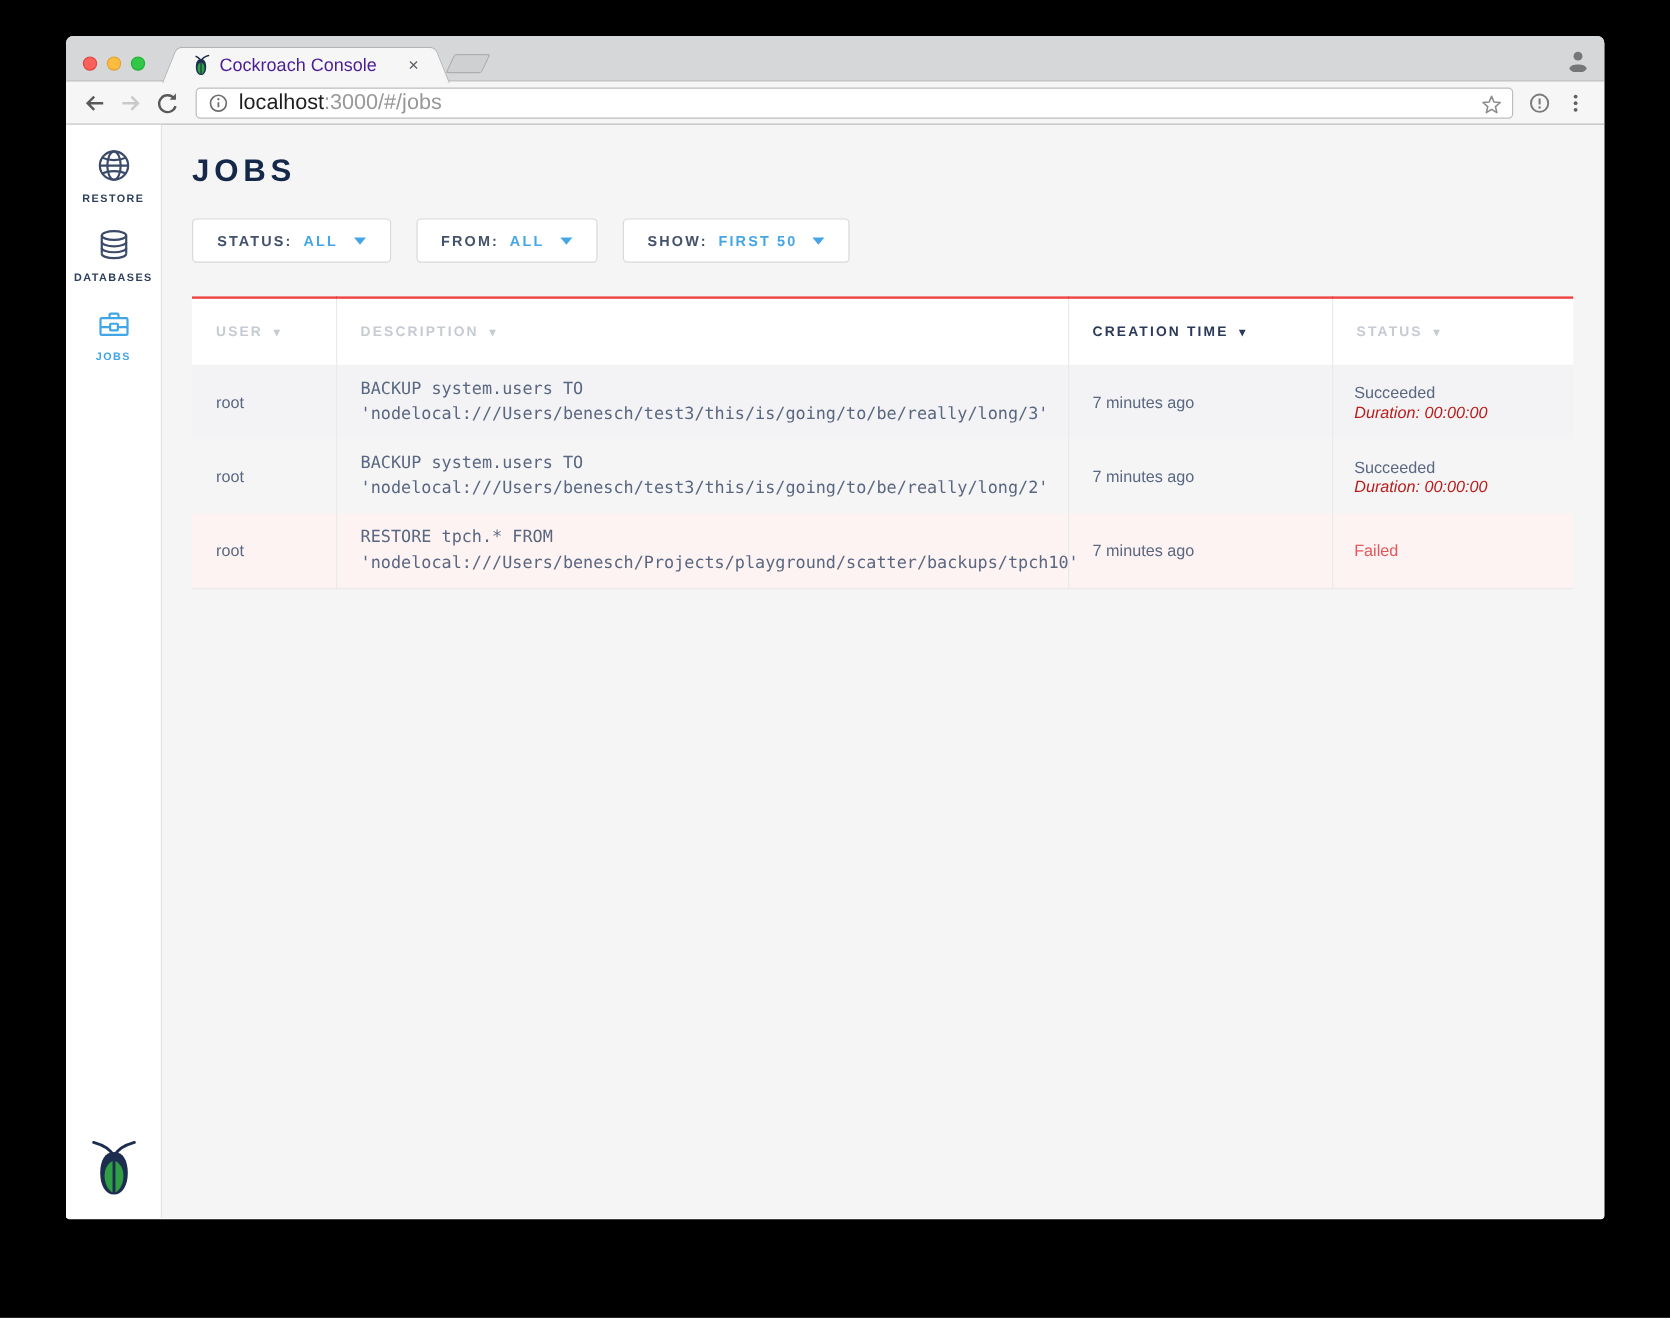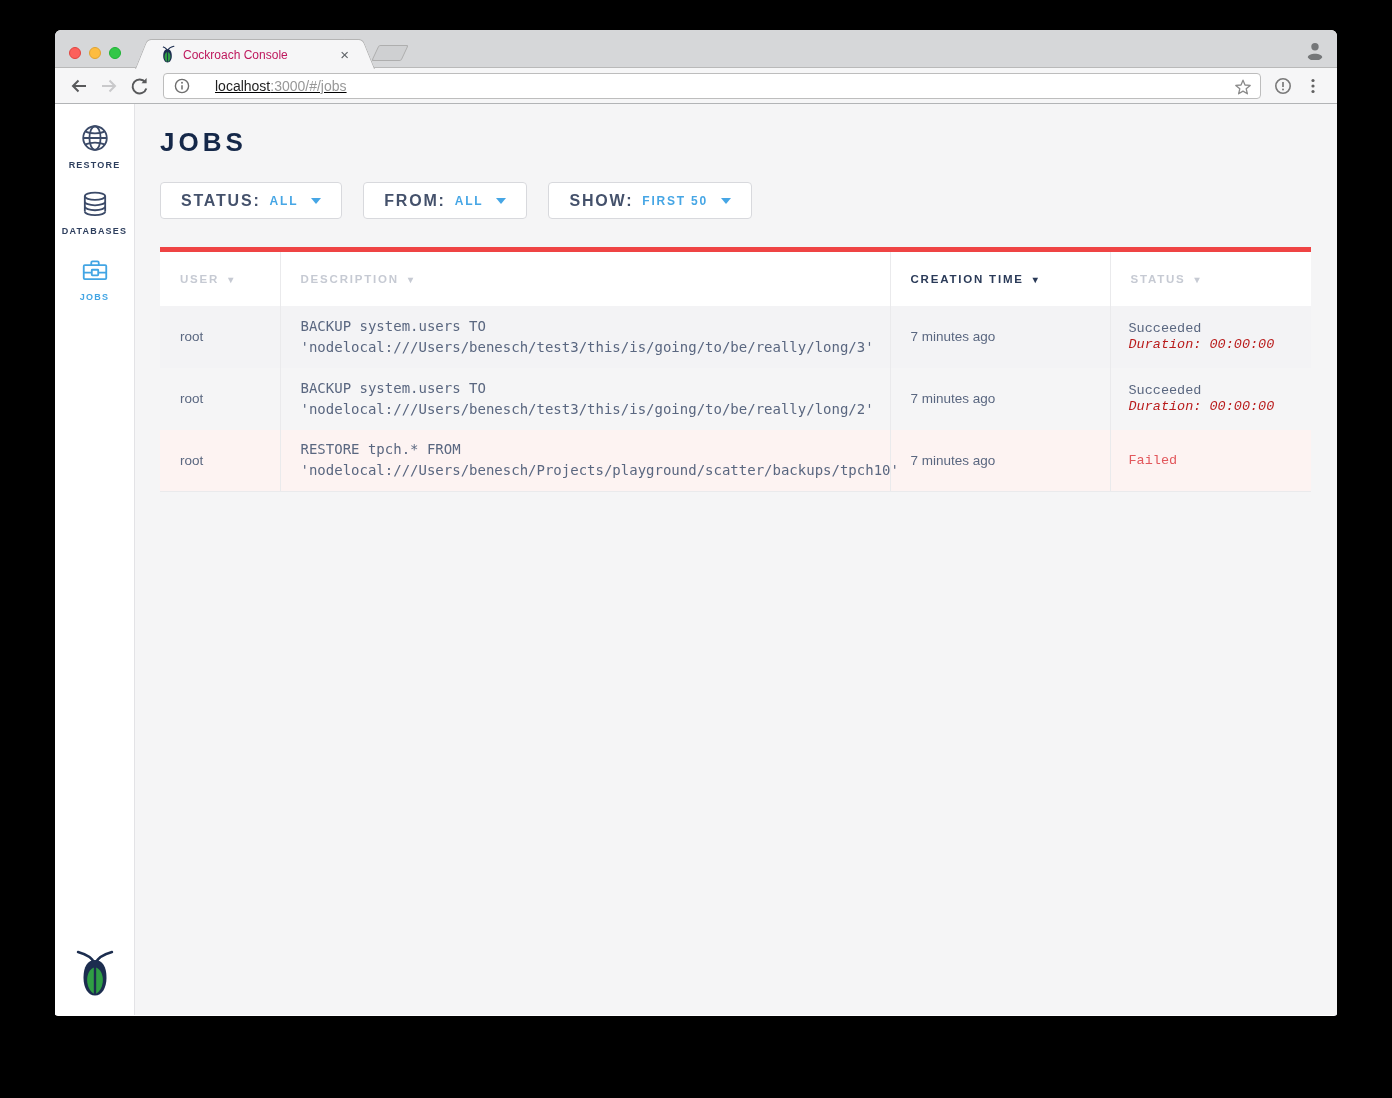--- a/index.html
+++ b/index.html
@@ -15,69 +15,69 @@
   .traffic.red    { left:14px; background:#fc605c; border:0.5px solid #e1443f; }
   .traffic.yellow { left:34px; background:#fdbc40; border:0.5px solid #e0a331; }
   .traffic.green  { left:54px; background:#33c748; border:0.5px solid #1eb335; }
 
   .tab { position:absolute; left:95px; top:9px; height:30px; width:210px; background:#f6f6f7;
          border-top:1px solid #b4b4b4; z-index:2; display:flex; align-items:center; padding:0 8px 0 10px; }
   .tab::before, .tab::after { content:""; position:absolute; top:-1px; bottom:0; width:18px; background:#f6f6f7; }
   .tab::before { left:-9px; transform:skewX(-22deg); border-left:1px solid #b4b4b4; border-top:1px solid #b4b4b4; border-top-left-radius:5px; }
   .tab::after  { right:-9px; transform:skewX(22deg); border-right:1px solid #b4b4b4; border-top:1px solid #b4b4b4; border-top-right-radius:5px; }
   .tab .favicon { width:15px; height:19px; margin-right:8px; flex:0 0 auto; }
-  .tab-title { font-size:12px; color:#be185d; flex:1; white-space:nowrap; overflow:hidden; }
+  .tab-title { font-size:15px; color:#4c1d95; flex:1; white-space:nowrap; overflow:hidden; }
   .tab-close { font-size:15px; color:#5f6368; line-height:1; padding:1px 3px; cursor:default; }
 
   .newtab { position:absolute; left:320px; top:15px; width:30px; height:16px; background:#cfd0d2;
             border:1px solid #aeaeae; transform:skewX(-25deg); border-radius:2px; }
 
   .profile-btn { position:absolute; right:12px; top:10px; width:20px; height:20px; }
 
   
   .toolbar { position:relative; height:36px; background:#f6f6f7; border-bottom:1px solid #b2b4b6;
              display:flex; align-items:center; padding:0 12px; }
   .navbtn { width:24px; height:24px; margin-right:6px; display:flex; align-items:center; justify-content:center; }
   .omnibox { position:relative; flex:1; height:26px; background:#fff; border:1px solid #bdbdbd; border-radius:4px;
              margin:0 10px 0 6px; display:flex; align-items:center; padding:0 30px 0 10px; }
-  .omnibox .url { font-size:14px; margin-left:25px; white-space:nowrap;text-decoration:underline; }
+  .omnibox .url { font-size:18px; margin-left:9px; white-space:nowrap; }
   .url-host { color:#1f1f1f; }
   .url-rest { color:#989898; }
   .star { position:absolute; right:8px; top:4px; }
 
   
   .content { position:relative; height:911px; background:#f5f5f6; display:flex; }
 
   .sidebar { width:80px; background:#fff; border-right:1px solid #e3e3e6; position:relative; flex:0 0 auto; }
   .nav-item { width:100%; padding-top:19px; display:flex; flex-direction:column; align-items:center; cursor:pointer; }
   .nav-item .nav-label { margin-top:7px; font-size:9px; font-weight:700; letter-spacing:1.2px; color:#2e3f5e; }
   .nav-item.active .nav-label { color:#42a5e4; }
   .side-logo { position:absolute; bottom:16px; left:50%; transform:translateX(-50%); }
 
   .main { flex:1; padding:23px 26px 0 25px; }
   .page-title { font-size:26px; font-weight:700; letter-spacing:4px; color:#152849; }
 
   .filters { display:flex; margin-top:24px; gap:21px; }
   .filter-btn { height:37px; background:#fff; border:1px solid #d8d9dd; border-radius:4px;
                 display:flex; align-items:center; padding:0 20px; cursor:pointer; }
-  .filter-label { font-size:16px; font-weight:700; letter-spacing:1.8px; color:#44516b; }
+  .filter-label { font-size:12px; font-weight:700; letter-spacing:1.8px; color:#44516b; }
   .filter-value { font-size:12px; font-weight:700; letter-spacing:1.8px; color:#46a6e5; margin-left:9px; }
   .caret { width:0; height:0; border-left:5px solid transparent; border-right:5px solid transparent;
            border-top:6px solid #46a6e5; margin-left:13px; }
 
-  table.jobs { margin-top:28px; width:100%; border-collapse:collapse; table-layout:fixed; border-top:5px solid #ef4444; }
+  table.jobs { margin-top:28px; width:100%; border-collapse:collapse; table-layout:fixed; border-top:2px solid #ef4444; }
   col.c-user { width:120px; } col.c-desc { width:610px; } col.c-time { width:220px; } col.c-status { width:auto; }
   th { height:56px; background:#fff; text-align:left; vertical-align:middle; padding:0 10px 0 20px;
        font-size:11.5px; font-weight:700; letter-spacing:1.8px; color:#c6cad3; border-right:1px solid #eaeaec; cursor:pointer; }
   th:last-child { border-right:none; }
   th.sorted { color:#2a3a58; }
   th .sort-caret { font-size:10px; margin-left:4px; }
   td { height:62px; vertical-align:middle; padding:0 14px 0 20px; border-right:1px solid #eaeaec;
        font-size:13.5px; color:#5a6780; }
-  td:last-child { border-right:none; padding-left:18px;font-family:Liberation Mono, monospace; }
+  td:last-child { border-right:none; padding-left:18px; }
   tr.row-alt td { background:#f3f3f5; }
   tr.row-failed td { background:#fdf3f2; }
   tr:last-child td { border-bottom:1px solid #eaeaec; }
   td.desc { font-family:"DejaVu Sans Mono", monospace; font-size:14px; line-height:21px; color:#5a6780; }
   .status-ok { color:#5a6780; }
   .status-duration { font-style:italic; color:#b91c1c; margin-top:1px; }
   .status-failed { color:#e2575c; }
 </style>
 </head>
 <body>

